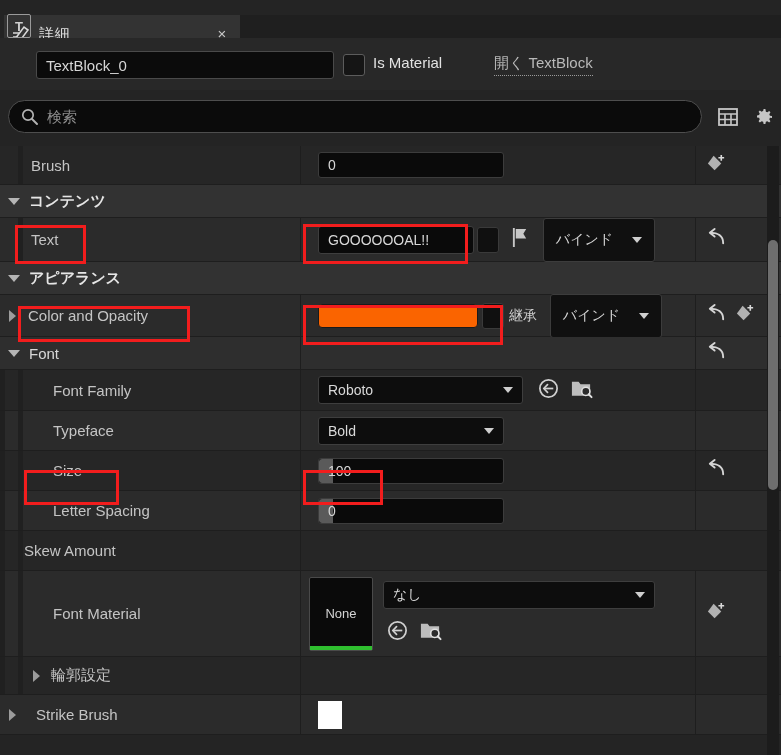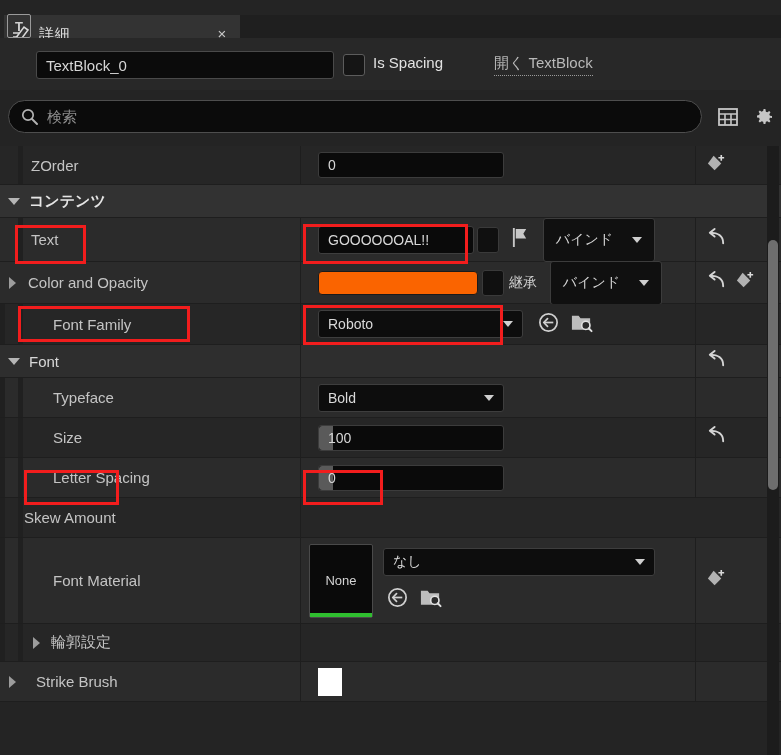--- a/index.html
+++ b/index.html
@@ -157,21 +157,21 @@
       <span class="tab-close">×</span>
     </div>
   </div>
 
   <div class="namerow"></div>
   <div class="widget-icon">
     <span>T</span>
   </div>
   <input class="name-input" value="TextBlock_0" style="">
   <div class="isvar-check"></div>
-  <div class="isvar-label">Is Spacing</div>
+  <div class="isvar-label">Is Material</div>
   <div class="open-link">開く TextBlock</div>
 
   <div class="searchrow">
     <div class="searchbox">
       <svg viewBox="0 0 17 17" width="17" height="17">
         <circle cx="7" cy="7" r="5.2" fill="none" stroke="#b3b3b3" stroke-width="1.7"></circle>
         <path d="M11 11 L16 16" stroke="#b3b3b3" stroke-width="1.9" stroke-linecap="round"></path>
       </svg>
       <input class="search-input" placeholder="検索" style="">
     </div>
@@ -187,21 +187,21 @@
         <path fill="#c6c6c6" d="M20 12.9v-1.8l-2.1-.45a6 6 0 00-.62-1.5l1.17-1.8-1.27-1.27-1.8 1.17a6 6 0 00-1.5-.62L13.4 4h-1.8l-.45 2.1a6 6 0 00-1.5.62L7.85 5.55 6.58 6.82l1.17 1.8a6 6 0 00-.62 1.5L5 10.6v1.8l2.13.45a6 6 0 00.62 1.5l-1.17 1.8 1.27 1.27 1.8-1.17a6 6 0 001.5.62L11.6 19h1.8l.45-2.13a6 6 0 001.5-.62l1.8 1.17 1.27-1.27-1.17-1.8a6 6 0 00.62-1.5z"></path>
       </svg>
     </span>
   </div>
 
   <div class="list">
 
     <div class="row norm" style="height:39px;">
       <div class="namecell">
         <span class="indent-bar"></span>
-        <span class="plabel" style="margin-left:31px;">ZOrder</span>
+        <span class="plabel" style="margin-left:31px;">Brush</span>
       </div>
       <div class="valcell">
         <div class="numfield">
           <span>0</span>
         </div>
       </div>
       <div class="rightcell">
         <span>
           <svg viewBox="0 0 22 22" width="21" height="21">
             <path d="M8 3 L16 11 L9 18 L2 11 Z" fill="#b2b2b2"></path>
@@ -242,20 +242,26 @@
       <div class="rightcell">
         <span>
           <svg viewBox="0 0 22 22" width="21" height="21">
             <path d="M18 17 C18 9 12 6 5 6" fill="none" stroke="#d5d5d5" stroke-width="2" stroke-linecap="round"></path>
             <path d="M9 2 L4 6 L9 10" fill="none" stroke="#d5d5d5" stroke-width="2" stroke-linecap="round" stroke-linejoin="round"></path>
           </svg>
         </span>
       </div>
     </div>
 
+    <div class="row sect">
+      <div class="namecell" style="padding-left:8px; gap:9px;">
+        <span class="tri tri-down"></span>
+        <span class="sect-label">アピアランス</span>
+      </div>
+    </div>
 
     <div class="row alt" style="height:42px;">
       <div class="namecell">
         <span class="tri tri-right" style="margin-left:9px;"></span>
         <span class="plabel" style="margin-left:12px;">Color and Opacity</span>
       </div>
       <div class="valcell">
         <div class="swatch" id="color-swatch" style="background: rgb(250, 100, 0);"></div>
         <div class="mini-black" style="margin-left:4px;"></div>
         <span class="inherit-label">継承</span>
@@ -273,20 +279,36 @@
         </span>
         <span>
           <svg viewBox="0 0 22 22" width="21" height="21">
             <path d="M8 3 L16 11 L9 18 L2 11 Z" fill="#b2b2b2"></path>
             <path d="M16 2 v6 M13 5 h6" stroke="#d8d8d8" stroke-width="1.7"></path>
           </svg>
         </span>
       </div>
     </div>
 
+    <div class="row subsect">
+      <div class="namecell" style="padding-left:8px; gap:9px;">
+        <span class="tri tri-down"></span>
+        <span class="plabel" style="font-size:15px;color:#d8d8d8;">Font</span>
+      </div>
+      <div class="valcell"></div>
+      <div class="rightcell">
+        <span>
+          <svg viewBox="0 0 22 22" width="21" height="21">
+            <path d="M18 17 C18 9 12 6 5 6" fill="none" stroke="#d5d5d5" stroke-width="2" stroke-linecap="round"></path>
+            <path d="M9 2 L4 6 L9 10" fill="none" stroke="#d5d5d5" stroke-width="2" stroke-linecap="round" stroke-linejoin="round"></path>
+          </svg>
+        </span>
+      </div>
+    </div>
+
     <div class="row norm" style="height:41px;">
       <div class="namecell">
         <span class="indent-bar2"></span>
         <span class="indent-bar"></span>
         <span class="plabel" style="margin-left:53px;">Font Family</span>
       </div>
       <div class="valcell">
         <div class="combo" style="width:205px;">
           <span>Roboto</span>
           <span class="chev"></span>
@@ -300,36 +322,20 @@
         </span>
         <span style="margin-left:10px;">
           <svg viewBox="0 0 24 24" width="23" height="23">
             <path d="M2 5 h7 l2 2.5 h10 v12 H2 Z" fill="#bdbdbd"></path>
             <circle cx="16.5" cy="15" r="4.3" fill="#2b2b2b" stroke="#e2e2e2" stroke-width="1.7"></circle>
             <path d="M19.5 18 L22.5 21" stroke="#e2e2e2" stroke-width="2" stroke-linecap="round"></path>
           </svg>
         </span>
       </div>
       <div class="rightcell"></div>
-    </div>
-
-    <div class="row subsect">
-      <div class="namecell" style="padding-left:8px; gap:9px;">
-        <span class="tri tri-down"></span>
-        <span class="plabel" style="font-size:15px;color:#d8d8d8;">Font</span>
-      </div>
-      <div class="valcell"></div>
-      <div class="rightcell">
-        <span>
-          <svg viewBox="0 0 22 22" width="21" height="21">
-            <path d="M18 17 C18 9 12 6 5 6" fill="none" stroke="#d5d5d5" stroke-width="2" stroke-linecap="round"></path>
-            <path d="M9 2 L4 6 L9 10" fill="none" stroke="#d5d5d5" stroke-width="2" stroke-linecap="round" stroke-linejoin="round"></path>
-          </svg>
-        </span>
-      </div>
     </div>
 
     <div class="row alt" style="height:40px;">
       <div class="namecell">
         <span class="indent-bar2"></span>
         <span class="indent-bar"></span>
         <span class="plabel" style="margin-left:53px;text-align:right;">Typeface</span>
       </div>
       <div class="valcell">
         <div class="combo" style="width:186px;">

